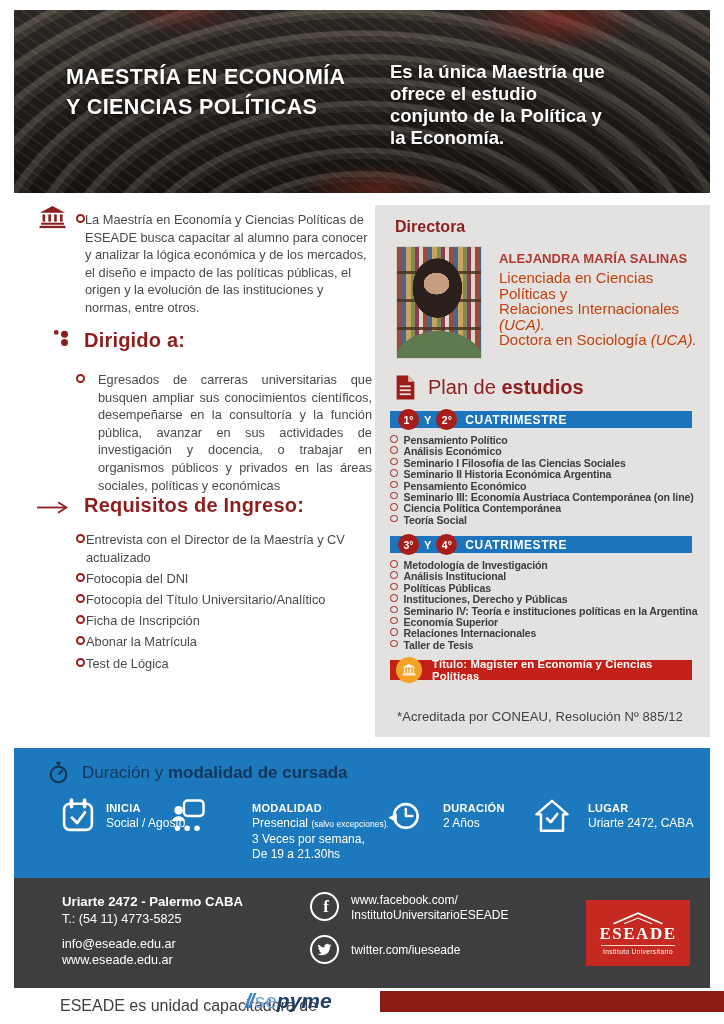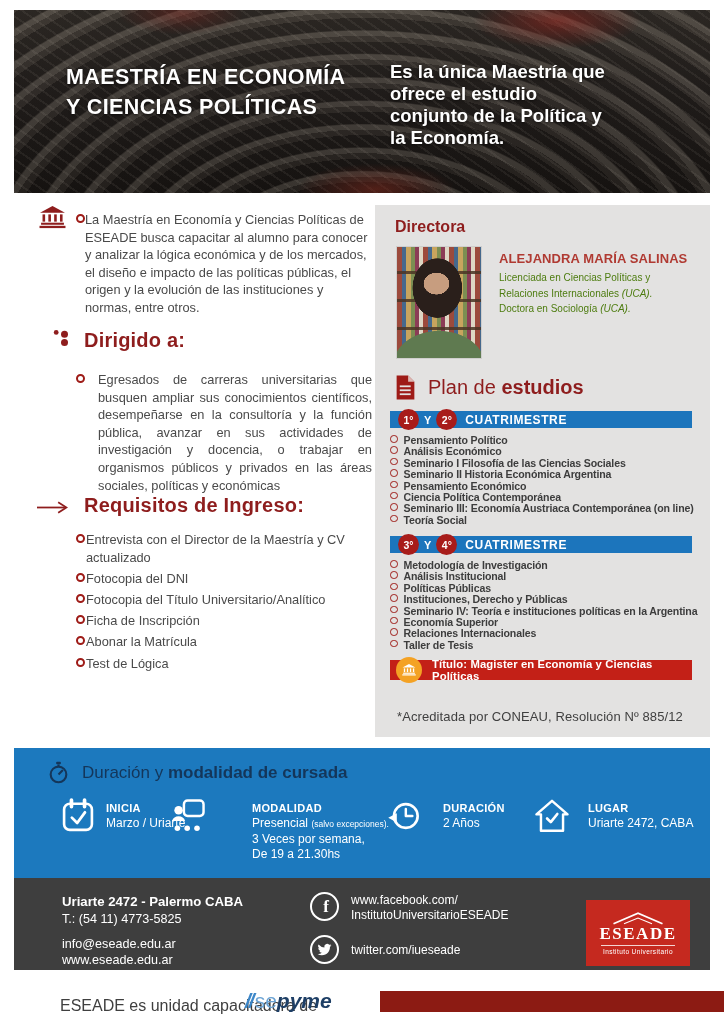--- a/index.html
+++ b/index.html
@@ -44,21 +44,21 @@
   .dir-photo { position:absolute; left:21px; top:41px; width:86px; height:113px; border:1px solid #cfcecd;
     background:
       radial-gradient(ellipse 13px 11px at 47% 33%, #c79d7f 0 98%, transparent 100%),
       radial-gradient(ellipse 25px 30px at 48% 37%, #2a1f1b 0 98%, transparent 100%),
       radial-gradient(ellipse 46px 34px at 50% 106%, #5f7a50 0 98%, transparent 100%),
       repeating-linear-gradient(0deg, rgba(74,52,36,.85) 0 3px, transparent 3px 28px),
       repeating-linear-gradient(90deg,#9c4a3c 0 5px,#46688c 5px 9px,#c8a45e 9px 14px,#7c8e52 14px 18px,#8c3c56 18px 22px,#ded6c4 22px 26px);
   }
   .dir-info { position:absolute; left:124px; top:46px; width:200px; }
   .dir-name { font-size:13px; font-weight:700; color:#B03A32; margin-bottom:4px; letter-spacing:.1px; }
-  .dir-bio { font-size:10px; line-height:15.5px; color:#4d7c0f; }
+  .dir-bio { font-size:15px; line-height:15.5px; color:#c2410c; }
   .dir-bio i { font-style:italic; }
 
   .plan-head { position:absolute; left:20px; top:170px; display:flex; align-items:center; gap:12px; }
   .doc-icon { width:21px; height:25px; }
   .plan-title { font-size:20px; color:#8E1D1D; }
   .plan-title b { font-weight:800; }
 
   .cuatri-bar { position:absolute; left:15px; width:302px; height:17px; background:#1C75BC;
     display:flex; align-items:center; gap:5px; padding-left:8px; overflow:visible; }
   .bar1 { top:206px; } .bar2 { top:331px; }
@@ -86,21 +86,21 @@
   .band-head .txt { font-size:17px; color:#14365A; }
   .band-head .txt b { font-weight:800; }
   .stopwatch-icon { width:21px; height:23px; }
   .band-item-icon { position:absolute; width:36px; height:36px; }
   .band-item-text { position:absolute; color:#fff; }
   .band-label { font-size:11px; font-weight:700; letter-spacing:.3px; margin-bottom:2px; }
   .band-line { font-size:12px; line-height:15px; }
   .band-line .small { font-size:8.5px; }
 
   
-  .footer { position:absolute; left:14px; top:878px; width:696px; height:92px; background:#3E3E3E; color:#fff; }
+  .footer { position:absolute; left:14px; top:878px; width:696px; height:110px; background:#3E3E3E; color:#fff; }
   .f-address { position:absolute; left:48px; top:16px; }
   .f-address .b { font-size:13.2px; font-weight:700; margin-bottom:3px; }
   .f-address .r { font-size:12.6px; }
   .f-links { position:absolute; left:48px; top:58px; font-size:12.6px; line-height:16px; }
   .soc-row { position:absolute; left:296px; display:flex; gap:12px; align-items:flex-start; }
   .soc1 { top:14px; } .soc2 { top:57px; align-items:center; }
   .soc-circle { width:29px; height:29px; border:2px solid #fff; border-radius:50%; flex:0 0 auto;
     display:flex; align-items:center; justify-content:center; }
   .fb-f { font-size:17px; font-weight:700; font-family:"Liberation Serif",serif; margin-left:3px; }
   .soc-text { font-size:12px; line-height:14.5px; padding-top:1px; }
@@ -244,25 +244,25 @@
       <div class="plan-item">
           <span class="ring-sm"></span>
           <span class="txt">Seminario II Historia Económica Argentina</span>
         </div>
       <div class="plan-item">
           <span class="ring-sm"></span>
           <span class="txt">Pensamiento Económico</span>
         </div>
       <div class="plan-item">
           <span class="ring-sm"></span>
+          <span class="txt">Seminario III: Economía Austriaca Contemporánea (on line)</span>
+        </div>
+      <div class="plan-item">
+          <span class="ring-sm"></span>
           <span class="txt">Ciencia Política Contemporánea</span>
-        </div>
-      <div class="plan-item">
-          <span class="ring-sm"></span>
-          <span class="txt">Seminario III: Economía Austriaca Contemporánea (on line)</span>
         </div>
       <div class="plan-item">
           <span class="ring-sm"></span>
           <span class="txt">Teoría Social</span>
         </div>
     </div>
 
     <div class="cuatri-bar bar2">
       <span class="num-badge">3°</span>
       <span class="bar-conj">Y</span>
@@ -333,21 +333,21 @@
       <div class="txt"><span>Duración y </span><b>modalidad de cursada</b></div>
     </div>
 
     <svg class="band-item-icon" style="left:46px; top:50px;" viewBox="0 0 44 44" fill="none" stroke="#fff">
       <rect x="5" y="7" width="34" height="32" rx="7" stroke-width="3.2"></rect>
       <path d="M14 2.5 v8 M30 2.5 v8" stroke-width="4.5" stroke-linecap="round"></path>
       <path d="M14.5 24 l6.5 6.5 L30.5 17.5" stroke-width="3.4" stroke-linecap="round" stroke-linejoin="round"></path>
     </svg>
     <div class="band-item-text" style="left:92px; top:54px;">
       <div class="band-label">INICIA</div>
-      <div class="band-line">Marzo / Uriarte</div>
+      <div class="band-line">Social / Agosto</div>
     </div>
 
     <svg class="band-item-icon" style="left:156px; top:50px;" viewBox="0 0 44 44">
       <rect x="17" y="3" width="24" height="19" rx="4.5" fill="none" stroke="#fff" stroke-width="3"></rect>
       <circle cx="10.5" cy="15" r="5.2" fill="#fff"></circle>
       <path d="M2.5 28 a 8.5 8.5 0 0 1 16 0 z" fill="#fff"></path>
       <circle cx="9" cy="37" r="3.4" fill="#fff"></circle>
       <circle cx="21" cy="37" r="3.4" fill="#fff"></circle>
       <circle cx="33" cy="37" r="3.4" fill="#fff"></circle>
     </svg>

